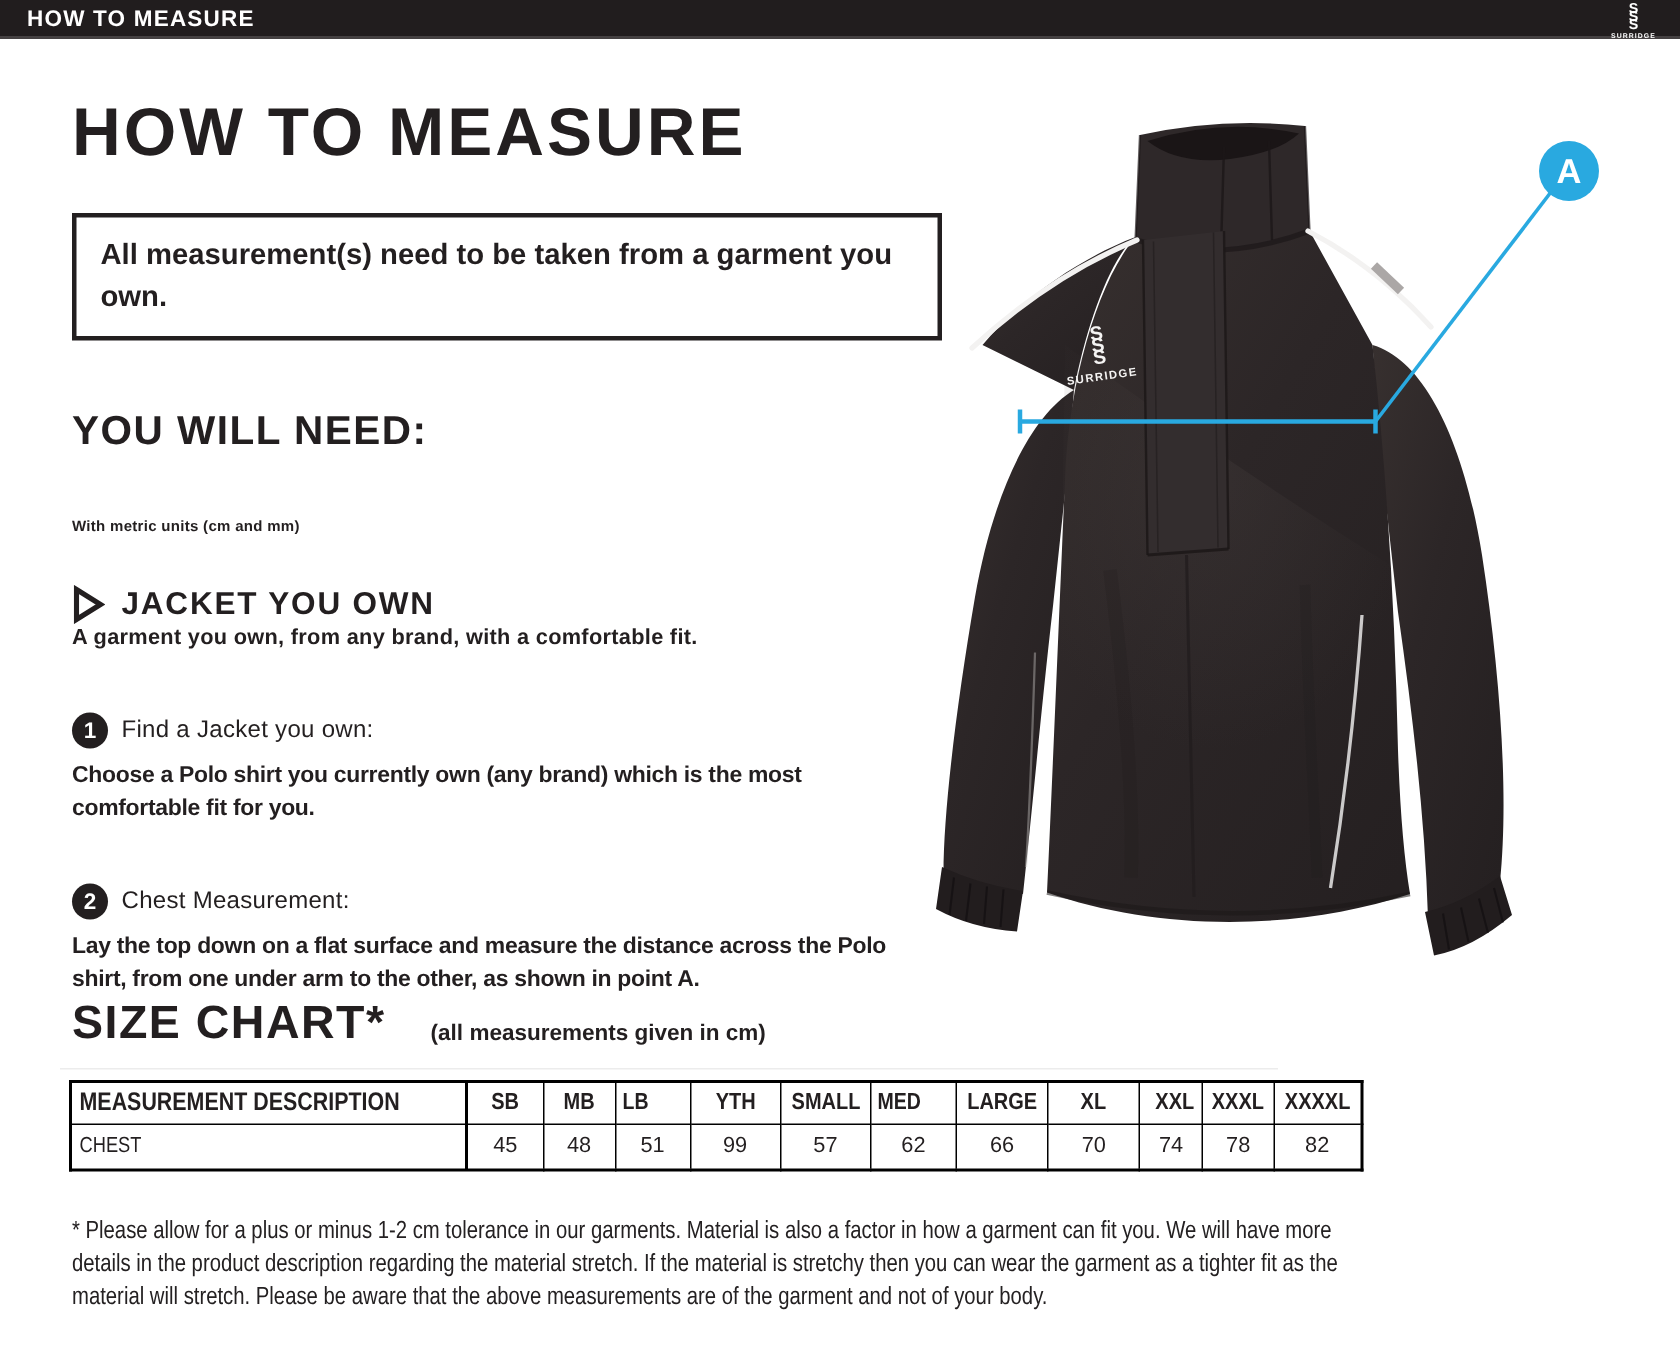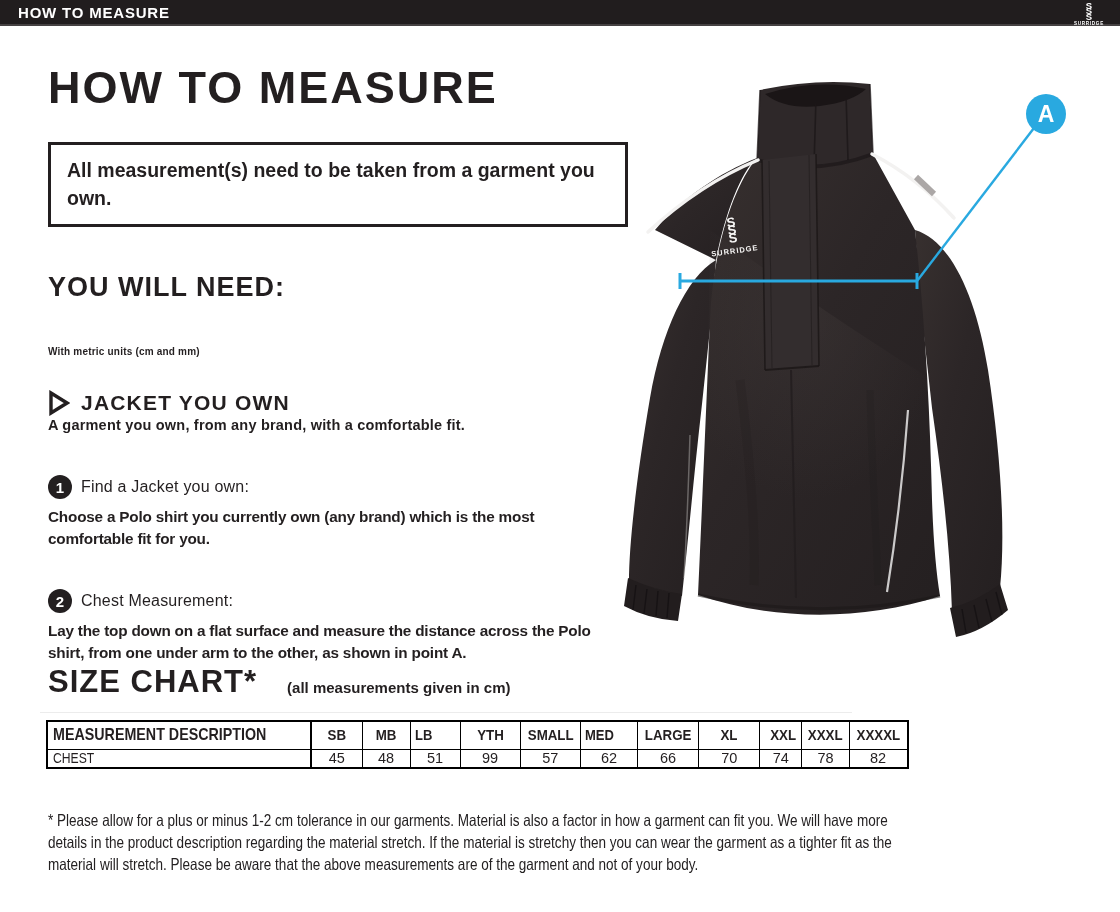--- a/index.html
+++ b/index.html
@@ -50,21 +50,21 @@
     background:#ececec; }
 
   table.size-chart { position:absolute; left:46px; top:720px;
     border-collapse:collapse; table-layout:fixed; }
   .size-chart th, .size-chart td { border:1.5px solid #000; overflow:hidden;
     white-space:nowrap; vertical-align:middle; padding:0 3px; }
   .size-chart { border:2px solid #000; }
   .size-chart .c-desc { border-right-width:2px; text-align:right; padding-left:5px; }
   .size-chart thead th { height:28px; font-size:15.5px; font-weight:bold; text-align:center; }
   .size-chart tr.r-metric td { height:21px; font-size:12.5px; font-weight:bold; }
-  .size-chart tr.r-chest td { height:19px; font-size:14.5px; font-weight:normal;
+  .size-chart tr.r-chest td { height:31px; font-size:14.5px; font-weight:normal;
     text-align:center; }
   .size-chart tr.r-chest td.c-desc { text-align:left; }
   .size-chart th.a-left { text-align:left; padding-left:4px; }
   .size-chart th.a-right { text-align:right; padding-right:5px; }
   .cond { display:inline-block; transform:scaleX(.84); transform-origin:0 50%;
     white-space:nowrap; }
   .cond-c { display:inline-block; transform:scaleX(.86); transform-origin:50% 50%;
     white-space:nowrap; }
   .cond-r { display:inline-block; transform:scaleX(.86); transform-origin:100% 50%;
     white-space:nowrap; }

